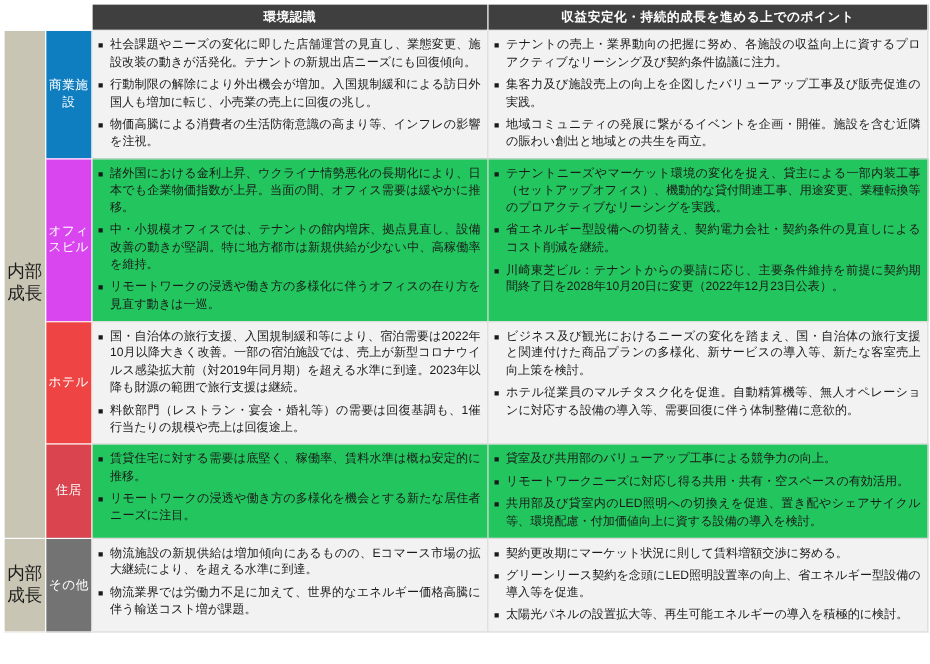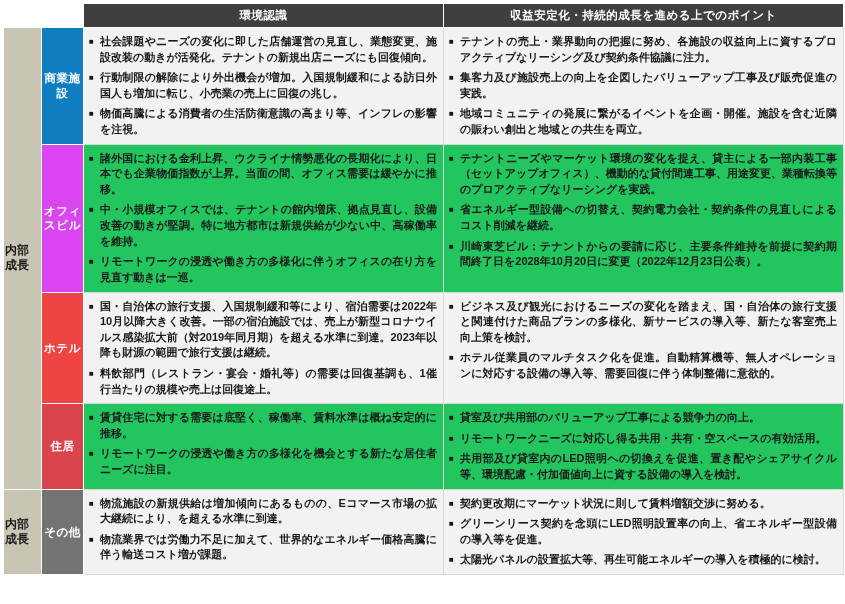--- a/index.html
+++ b/index.html
@@ -40,31 +40,31 @@
     border: 1px solid #ffffff;
     letter-spacing: 0.5px;
   }
   th.hdr-blank {
     background: #ffffff;
     border: none;
   }
   td.group {
     background: #c8c5b4;
     color: #1a1a1a;
-    font-size: 12px;
-    font-weight: bold;
-    text-align: left;
+    font-size: 16px;
+    font-weight: normal;
+    text-align: center;
     vertical-align: middle;
     border: 1px solid #ffffff;
     line-height: 1.25;
   }
   td.cat {
     color: #ffffff;
     font-size: 11.5px;
-    font-weight: bold;
+    font-weight: normal;
     text-align: center;
     vertical-align: middle;
     border: 1px solid #ffffff;
     line-height: 1.25;
     letter-spacing: 0.5px;
   }
   td.body {
     border: 1px solid #d9d9d9;
     vertical-align: top;
     padding: 6px 6px 6px 5px;
@@ -78,21 +78,20 @@
   ul.bullets {
     margin: 0;
     padding: 0;
     list-style: none;
   }
   ul.bullets li {
     position: relative;
     padding-left: 11px;
     margin-bottom: 5px;
     text-align: justify;
-    font-weight: bold;
   }
   ul.bullets li:last-child { margin-bottom: 0; }
   ul.bullets li::before {
     content: "■";
     position: absolute;
     left: 0;
     top: 0;
     font-size: 8px;
     line-height: 1.9;
     color: #1a1a1a;

